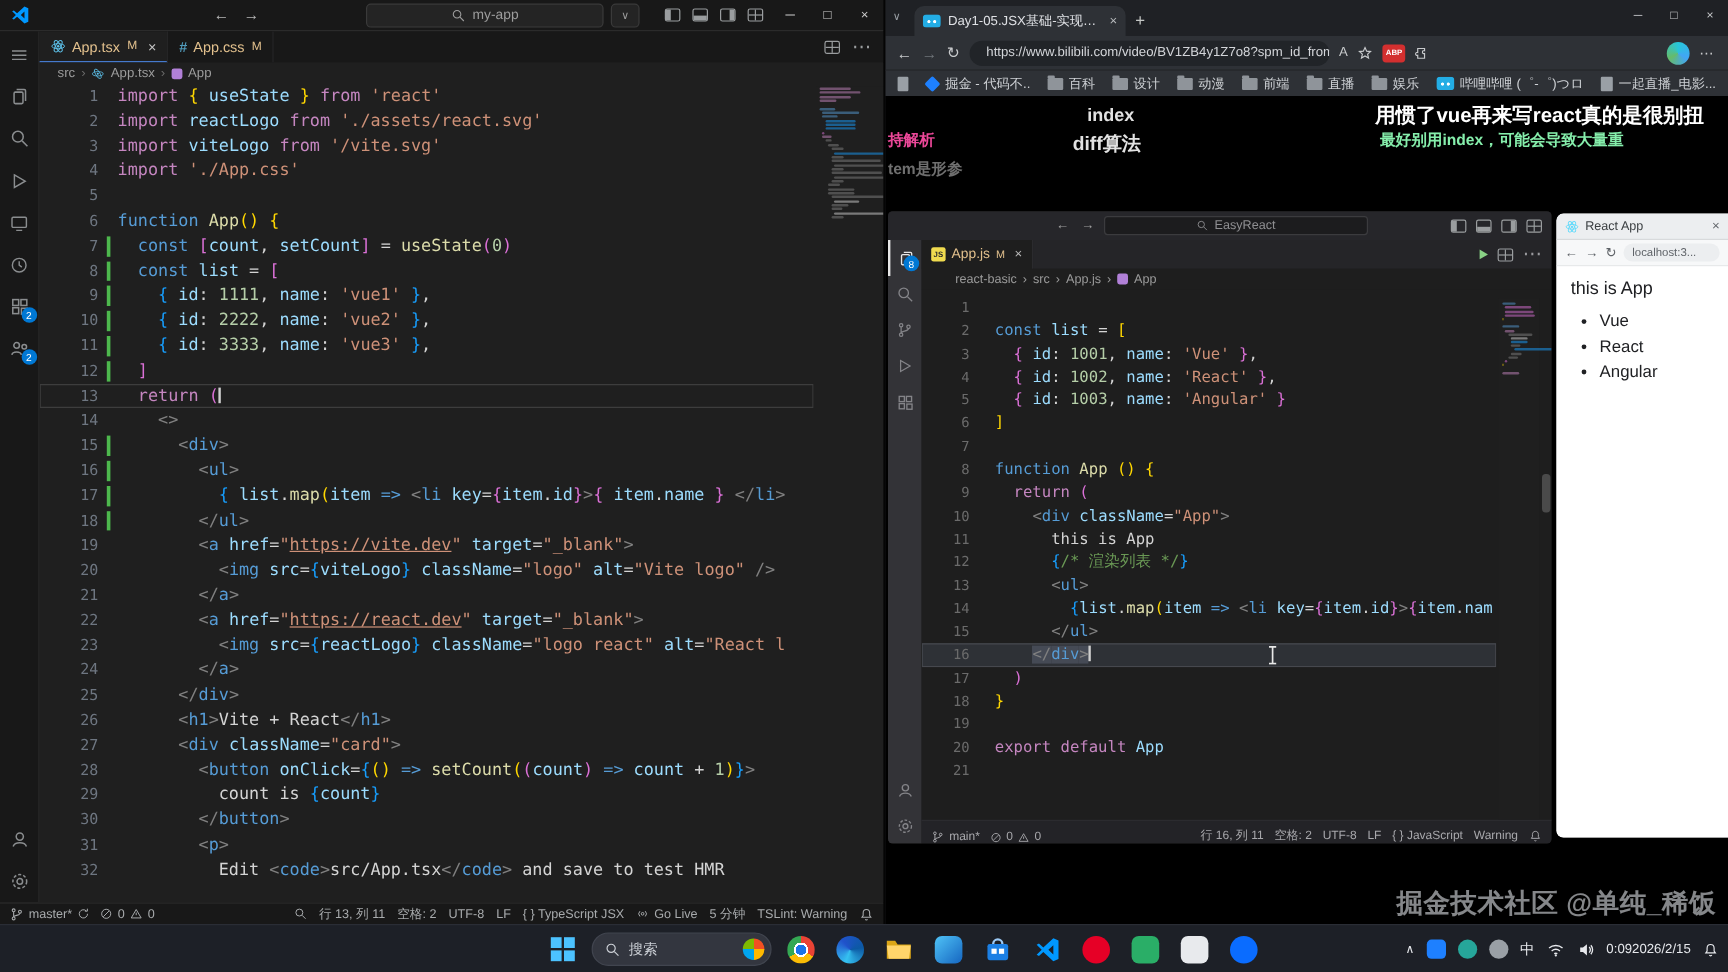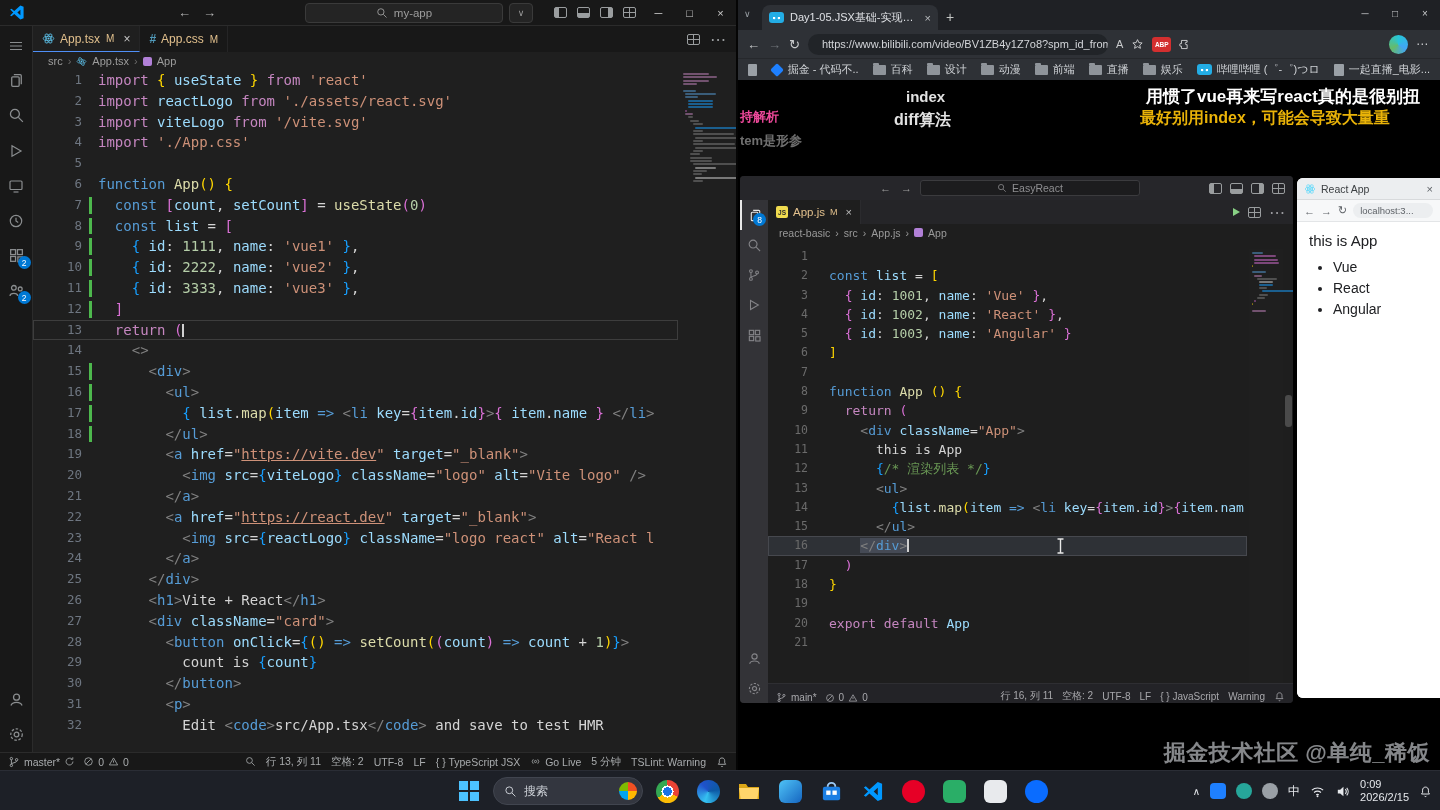--- a/index.html
+++ b/index.html
@@ -97,21 +97,21 @@
 .iact .act{width:28px;height:30px;color:#848488}
 .iact .act.on{color:#e7e7e7;border-left:2px solid #e7e7e7}
 .imain{flex:1;display:flex;flex-direction:column;min-width:0}
 .itabs{height:24px;background:#252528;display:flex;align-items:stretch;flex:0 0 auto}
 .itab{display:flex;align-items:center;gap:5px;padding:0 8px;background:#1e1e1e;font-size:11.5px;color:#e2c08d;border-right:1px solid #2b2b2e}
 .itab .gitm{font-size:9px}
 .itab .tclose{color:#bdbdbd;font-size:11px;margin-left:3px}
 .jsic{width:12px;height:12px;background:#f0db4f;color:#2b2b2b;font-size:6.5px;font-weight:bold;display:flex;align-items:center;justify-content:center;border-radius:2px}
 .itabacts{margin-left:auto;display:flex;align-items:center;gap:8px;padding-right:8px;color:#9a9a9e}
 .runtri{width:0;height:0;border-left:7px solid #89d185;border-top:4.5px solid transparent;border-bottom:4.5px solid transparent}
-.icrumbs{height:17px;display:flex;align-items:center;gap:5px;font-size:10.5px;color:#9a9a9a;padding-left:11px;background:#1e1e1e;flex:0 0 auto}
+.icrumbs{height:17px;display:flex;align-items:center;gap:5px;font-size:10.5px;color:#9a9a9a;padding-left:28px;background:#1e1e1e;flex:0 0 auto}
 .ieditor{flex:1;position:relative;overflow:hidden;background:#1e1e1e}
 #edr{position:absolute;left:0;top:6px;right:46px;bottom:0;overflow:hidden}
 #edr .cl{height:19.3px;line-height:19.3px;font-family:"DejaVu Sans Mono",monospace;font-size:13px;white-space:pre;display:flex}
 #edr .ln{width:40px;text-align:right;color:#6b6b6b;font-size:11.5px;margin-right:21px;flex:0 0 auto;position:relative}
 #edr .cl.cur{background:#2e3136;box-shadow:inset 0 0 0 1px #46484e}
 #edr .cl.cur .tk-ab,#edr .cl.cur .tk-g{background:#454a55}
 #mmr{position:absolute;right:10px;top:8px;width:34px;bottom:0;padding-top:0}
 #mmr .mmb{height:2px;margin-bottom:1.2px}
 .sthumb{position:absolute;right:1px;top:154px;width:7px;height:32px;background:rgba(140,140,140,.4);border-radius:3px}
 .ibeam{position:absolute;left:288px;top:297px;color:#e8e8e8}
@@ -141,21 +141,21 @@
 .winlogo i{background:#4cc2ff;display:block}
 .tsearch{width:150px;height:28px;border-radius:14px;background:#33363f;border:1px solid #41454f;display:flex;align-items:center;gap:7px;padding:0 5px 0 10px;color:#ccd0d6;font-size:12px}
 .bingdot{margin-left:auto;width:18px;height:18px;border-radius:50%;background:conic-gradient(#f25022 0 25%,#ffb900 0 50%,#00a4ef 0 75%,#7fba00 0)}
 .appbt{width:34px;height:40px;display:flex;align-items:center;justify-content:center}
 .ic-circle{width:23px;height:23px;border-radius:50%}
 .ic-round{width:23px;height:23px;border-radius:6px}
 .chrome{background:radial-gradient(circle at center,#1a73e8 0 27%,#fff 27% 37%,transparent 37%),conic-gradient(#ea4335 0 33%,#fbbc05 0 66%,#34a853 0)}
 .edgeic{background:conic-gradient(from 200deg,#35c1f1,#2052cb,#0c59a4,#35c1f1)}
 .tbright{position:absolute;right:2px;top:0;height:40px;display:flex;align-items:center;gap:10px;padding-right:6px;color:#e6e8ec}
 .trayic{width:16px;height:16px;border-radius:4px}
-.clock{display:flex;flex-direction:column;align-items:flex-start;font-size:11px;line-height:13px;color:#e6e8ec}
+.clock{display:flex;flex-direction:row;align-items:flex-end;font-size:11px;line-height:13px;color:#e6e8ec}
 .ime{font-size:12px}
 </style>
 </head>
 <body>
 
 <div id="root">
 
   <section id="vsc">
     <header class="vtitle">
       <svg class="vlogo" viewBox="0 0 24 24">
@@ -494,21 +494,21 @@
           <span>一起直播_电影...</span>
         </span>
     </div>
 
     <div class="videoarea">
       <span class="dmk" style="left:2px;top:28px;color:#ec4899;font-size:13px">持解析</span>
       <span class="dmk" style="left:2px;top:52px;color:#6f6f6f;font-size:13px">tem是形参</span>
       <span class="dmk" style="left:168px;top:8px;color:#e2e2e2;font-size:15px">index</span>
       <span class="dmk" style="left:156px;top:30px;color:#e2e2e2;font-size:16px">diff算法</span>
       <span class="dmk" style="left:408px;top:5px;color:#fff;font-size:17px">用惯了vue再来写react真的是很别扭</span>
-      <span class="dmk" style="left:402px;top:28px;color:#eab308;font-size:16px">最好别用index，可能会导致大量重</span>
+      <span class="dmk" style="left:412px;top:28px;color:#86efac;font-size:13px">最好别用index，可能会导致大量重</span>
 
       <div id="ivsc">
         <div class="ititle">
           <span class="iarrows">
             <span>←</span>
             <span>→</span>
           </span>
           <span class="ipill">
             <svg class="svgi" width="10" height="10" viewBox="0 0 16 16">
                 <circle cx="6.5" cy="6.5" r="4.2"></circle>

